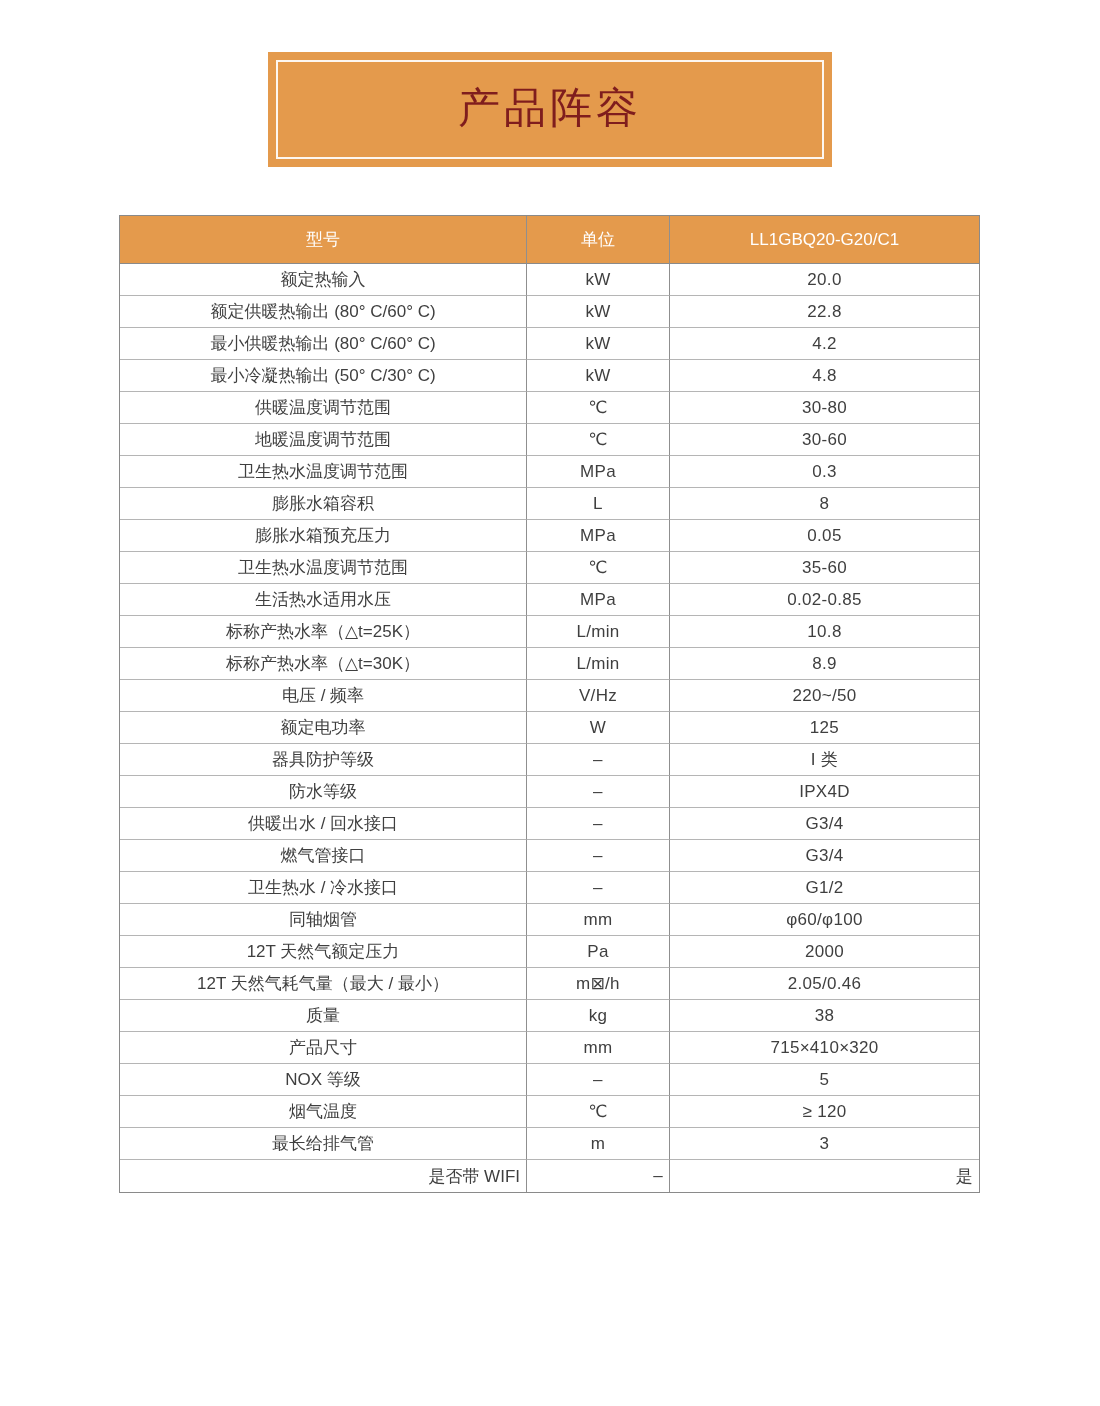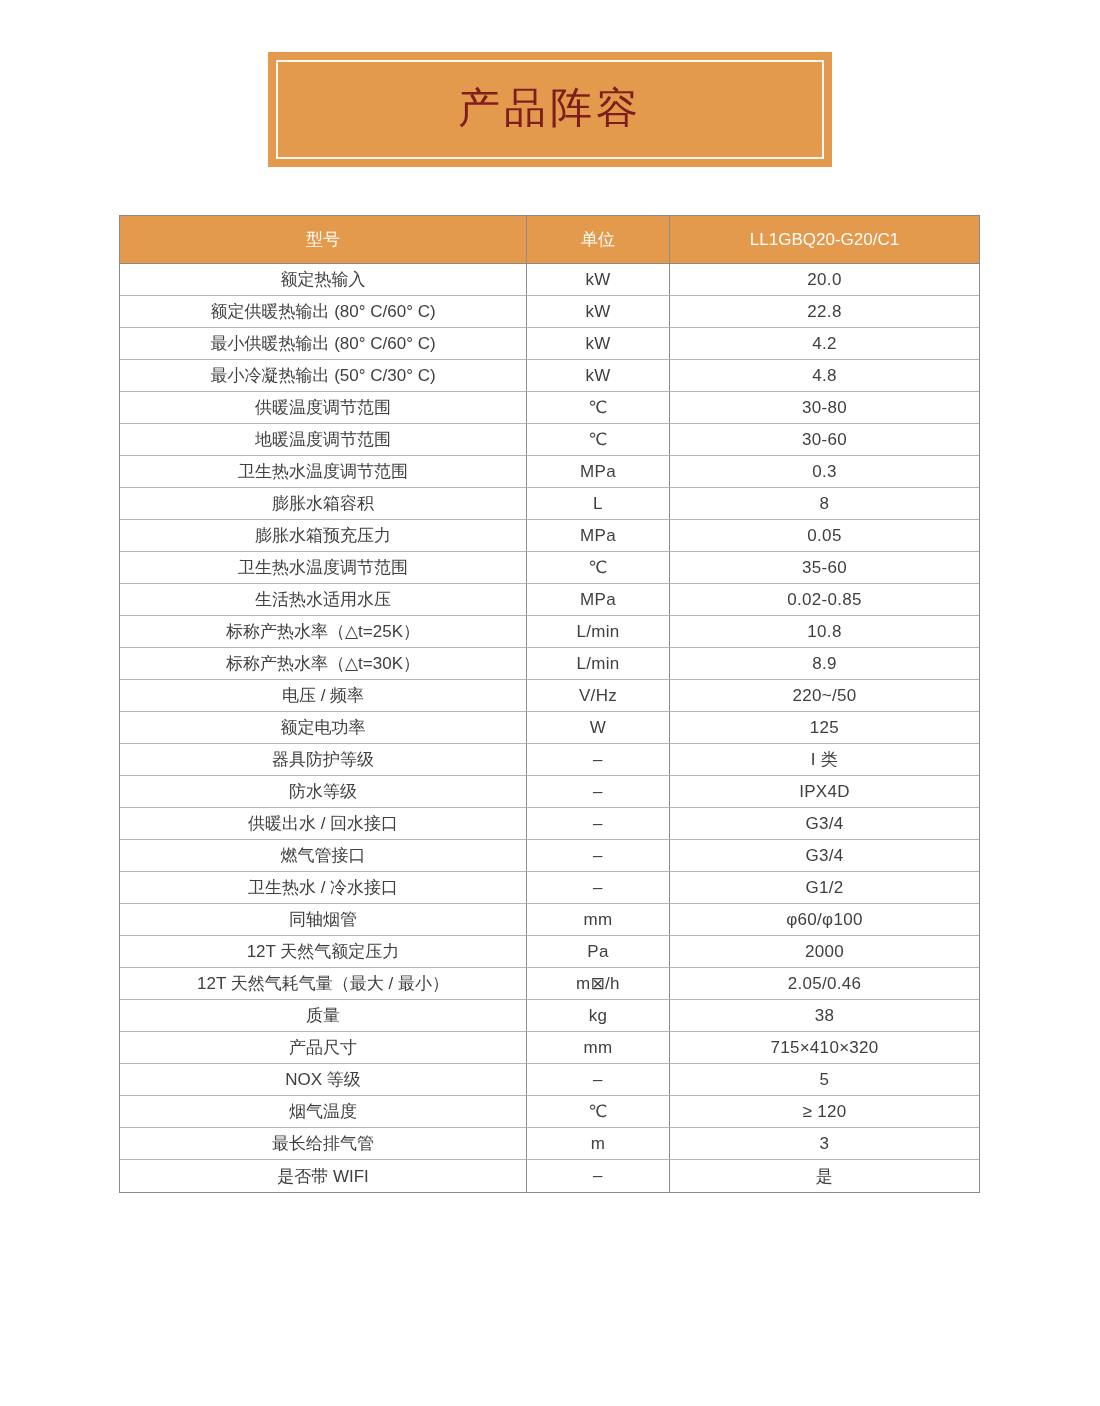--- a/index.html
+++ b/index.html
@@ -71,20 +71,21 @@
     font-size: 17px;
     border-bottom: 1px solid #8a8a8a;
   }
   .spec-table tbody td {
     height: 32px;
     background: #ffffff;
     border-bottom: 1px solid #b5b5b5;
   }
   .spec-table tbody tr:last-child td {
     border-bottom: none;
+    text-align: right;
   }
   .spec-table th + th, .spec-table td + td {
     border-left: 1px solid #8f8f8f;
   }
   .c-value, .c-unit { letter-spacing: 0.3px; }
 </style>
 </head>
 <body>
 
 <div class="page">

